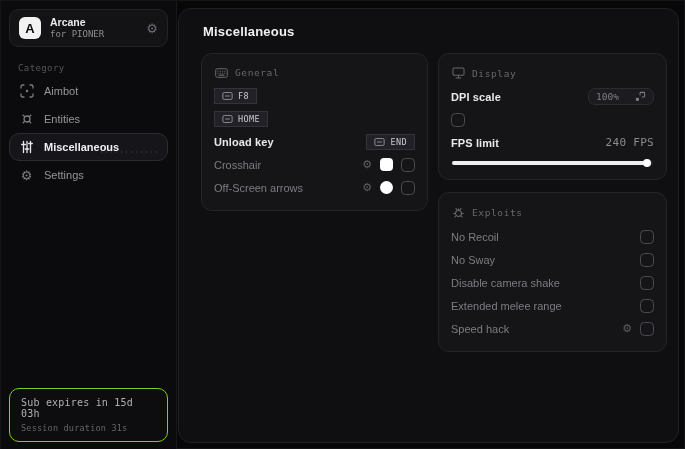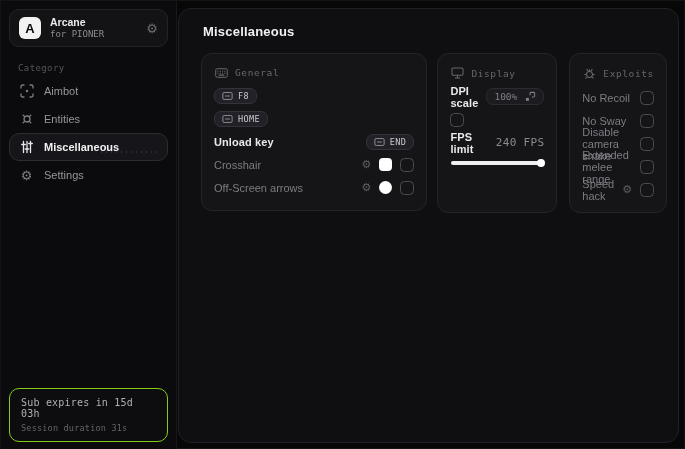--- a/index.html
+++ b/index.html
@@ -35,44 +35,44 @@
   .foot-card { border:1px solid #84cc16; border-radius:10px; padding:8px 11px; background:#0d0d10; }
   .foot-1 { font-size:10px; color:#b0b0b5; letter-spacing:.2px; }
   .foot-2 { font-size:8.5px; color:#64646a; margin-top:4px; letter-spacing:.2px; }
 
   
   .main { position:absolute; left:177px; top:7px; width:501px; height:435px; background:#0f0f12;
           border:1px solid #202026; border-radius:13px; padding:15px 11px; }
   .page-title { font-size:13px; font-weight:bold; color:#f0f0f2; margin-left:13px; letter-spacing:.2px; }
   .columns { display:flex; gap:10px; margin-top:14px; margin-left:11px; }
   .col-l { width:236px; }
-  .col-r { width:238px; display:flex; flex-direction:row; gap:12px;justify-content:space-between; }
+  .col-r { width:238px; display:flex; flex-direction:column; gap:12px;justify-content:space-between; }
 
   .panel { background:#151518; border:1px solid #242429; border-radius:11px; padding:11px 12px; }
   .p-head { display:flex; align-items:center; gap:7px; color:#67676d; font-size:9.5px;
             letter-spacing:.6px; margin:2px 0 6px 1px; }
   .p-head svg { color:#67676d; }
 
   .row { display:flex; align-items:center; height:23px; gap:8px; }
   .row .lbl { flex:1; font-size:11px; }
   .lbl.bright { color:#e9e9eb; font-weight:bold; letter-spacing:.1px; }
   .lbl.dim { color:#7c7c82; }
 
   .keypill { display:inline-flex; align-items:center; gap:5px; background:#212127; border:1px solid #33333b;
-             border-radius:7px; padding:2px 7px; cursor:pointer; }
+             border-radius:0; padding:2px 7px; cursor:pointer; }
   .keypill svg { color:#9a9aa1; }
   .keypill .ktxt { font-size:8.5px; color:#c9c9ce; letter-spacing:.4px; }
 
   .mini-gear { color:#5d5d64; font-size:11px; line-height:1; cursor:pointer; }
   .swatch { width:13px; height:13px; background:#ffffff; cursor:pointer; }
   .swatch.sq { border-radius:4px; }
   .swatch.rd { border-radius:50%; }
   .checkbox { width:14px; height:14px; border:1.5px solid #4b4b54; border-radius:4.5px; background:transparent; cursor:pointer; flex:0 0 14px; }
 
-  .valpill { display:inline-flex; align-items:center; gap:8px; background:#1b1b20; border:1px solid #2b2b31;
+  .valpill { display:inline-flex; align-items:center; gap:16px; background:#1b1b20; border:1px solid #2b2b31;
              border-radius:7px; padding:2px 7px; cursor:pointer; }
   .valpill .vtxt { font-size:9.5px; color:#7f7f86; }
   .valpill svg { color:#7f7f86; }
 
   .fps-val { font-size:11px; color:#8b8b90; letter-spacing:.3px; }
   .slider { position:relative; height:9px; margin:4px 1px 1px 1px; cursor:pointer; }
   .slider .track { position:absolute; top:3px; left:0; right:0; height:4px; background:#2a2a30; border-radius:2px; }
   .slider .fill { position:absolute; top:3px; left:0; height:4px; background:#efeff1; border-radius:2px; }
   .slider .knob { position:absolute; top:1px; width:8px; height:8px; background:#ffffff; border-radius:50%; }
 </style>

